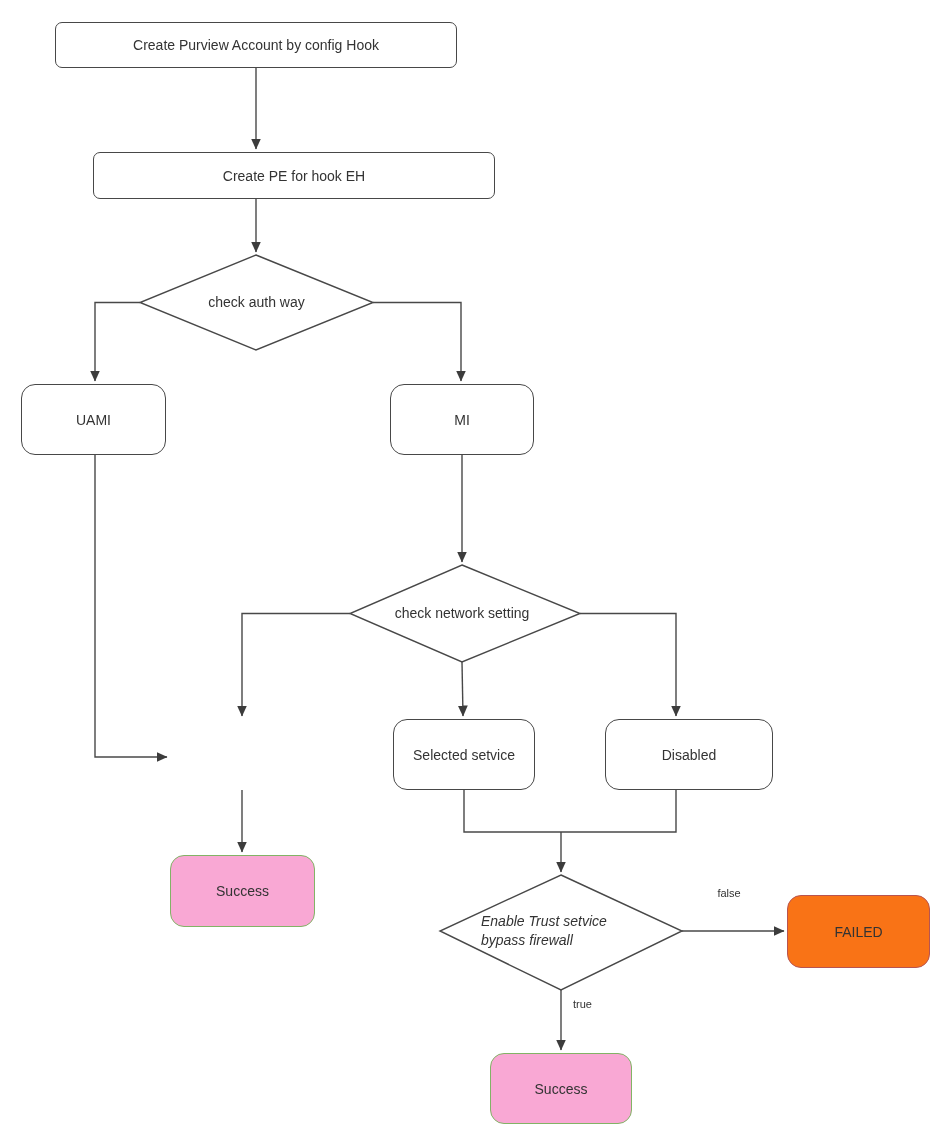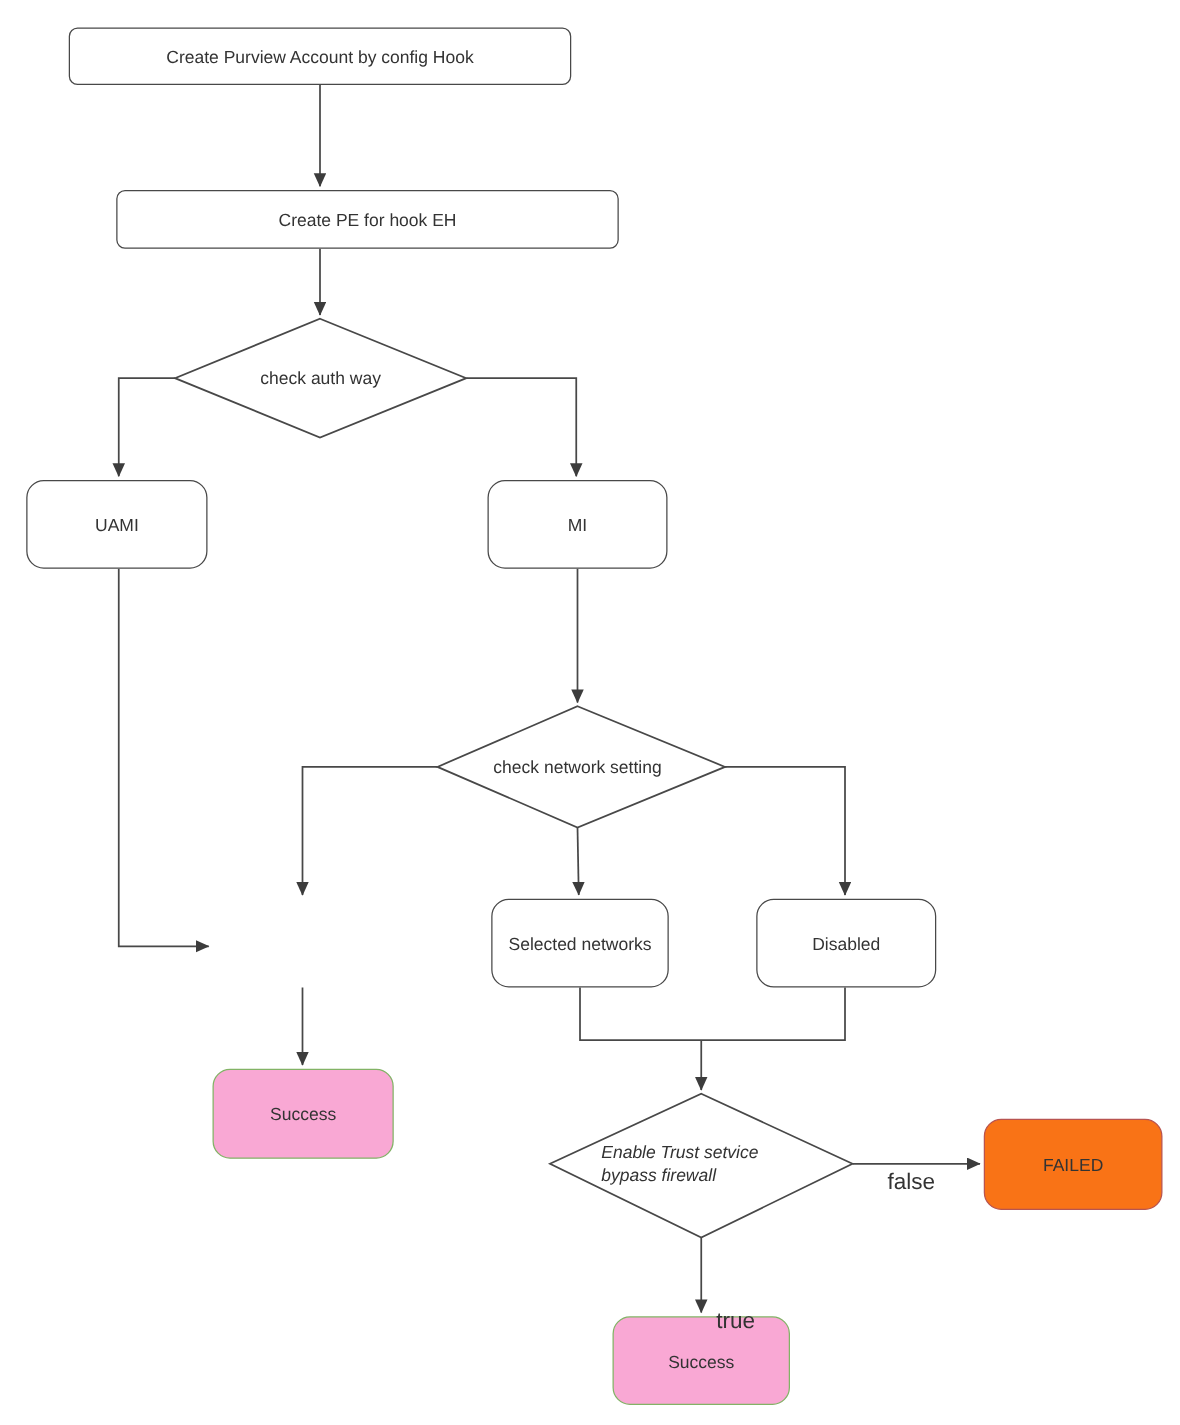--- a/index.html
+++ b/index.html
@@ -47,23 +47,22 @@
     display: flex;
     align-items: center;
     justify-content: center;
     text-align: left;
     font-size: 14px;
     line-height: 19px;
     color: #333333;
   }
   .edge-label {
     position: absolute;
-    font-size: 18px;
+    font-size: 11px;
     color: #333333;
-    margin-top: 48px;
   }
   .edge-label.centered { text-align: center; }
 </style>
 </head>
 <body>
 
 <div class="canvas">
 
   <svg class="edges-layer" width="944" height="1140" viewBox="0 0 944 1140" xmlns="http://www.w3.org/2000/svg">
     <defs>
@@ -103,24 +102,24 @@
   <div class="node rounded" style="left:21px; top:384px; width:145px; height:71px;">
     <span>UAMI</span>
   </div>
 
   <div class="node rounded" style="left:390px; top:384px; width:144px; height:71px;">
     <span>MI</span>
   </div>
 
 
   <div class="node rounded" style="left:393px; top:719px; width:142px; height:71px;">
-    <span>Selected networks</span>
+    <span>Selected setvice</span>
   </div>
 
-  <div class="node rounded" style="left:605px; top:719px; width:144px; height:71px;">
+  <div class="node rounded" style="left:605px; top:719px; width:168px; height:71px;">
     <span>Disabled</span>
   </div>
 
   <div class="node success" style="left:170px; top:855px; width:145px; height:72px;">
     <span>Success</span>
   </div>
 
   <div class="node failed" style="left:787px; top:895px; width:143px; height:73px;">
     <span>FAILED</span>
   </div>

